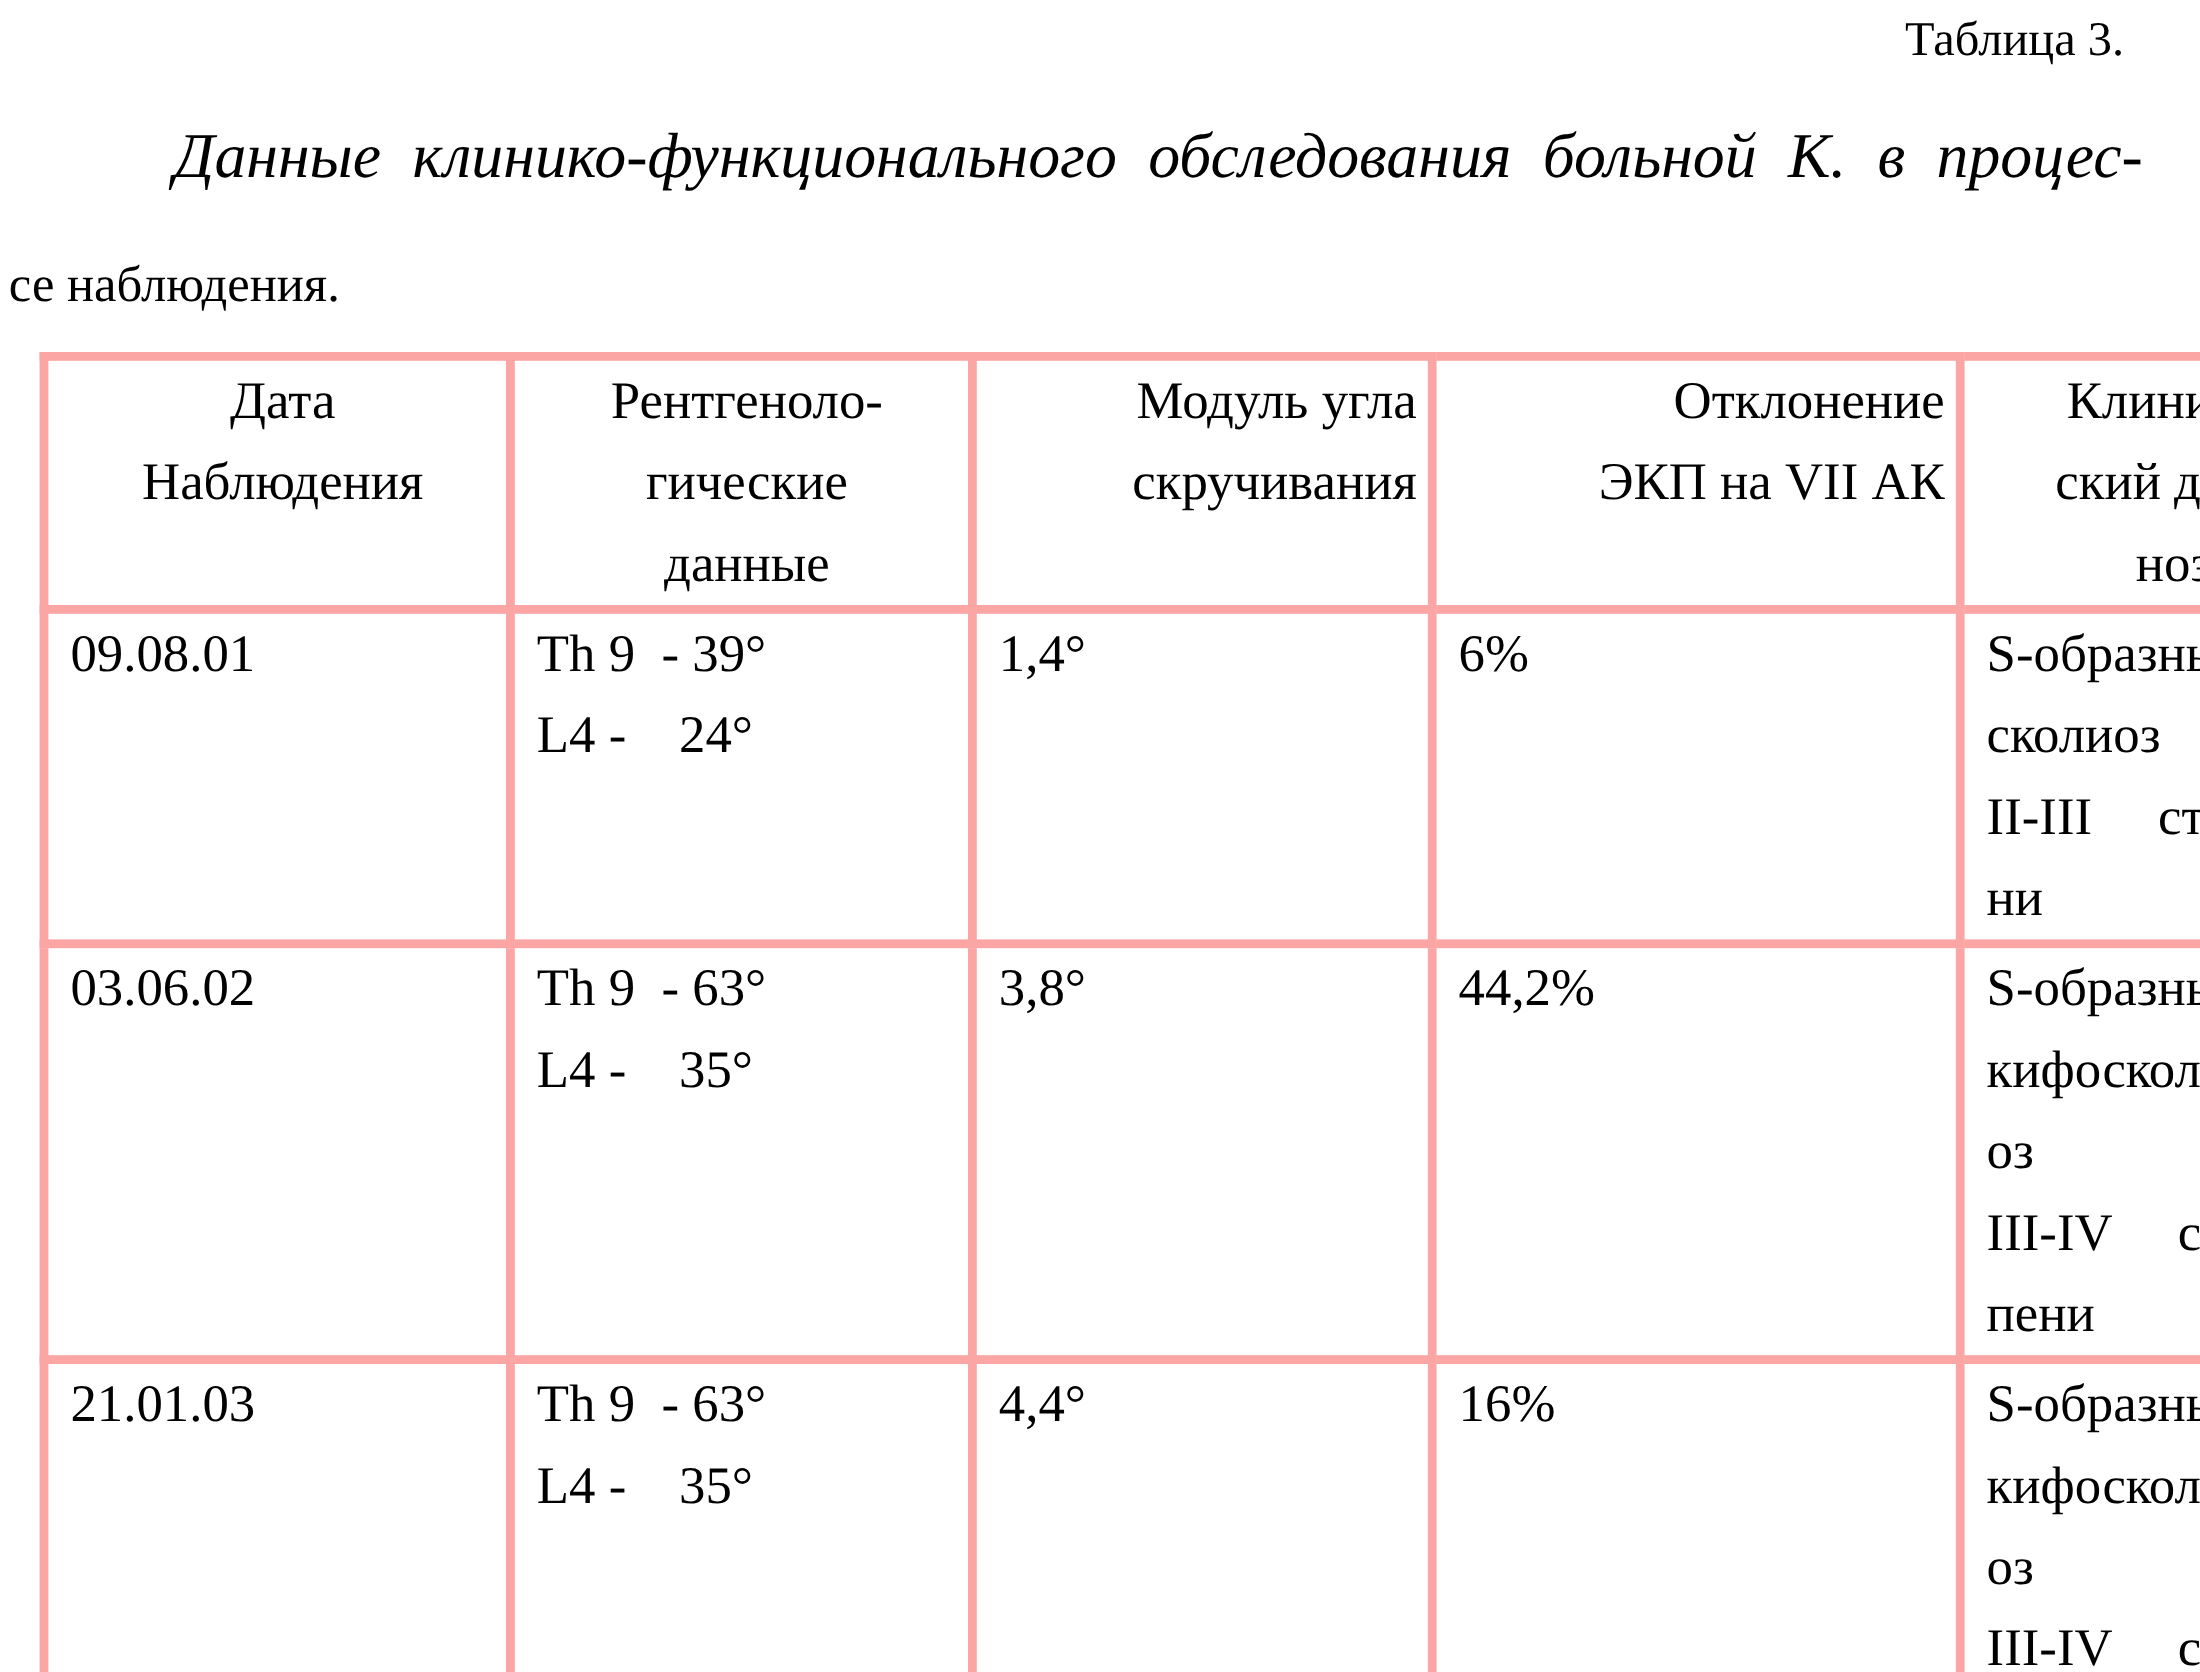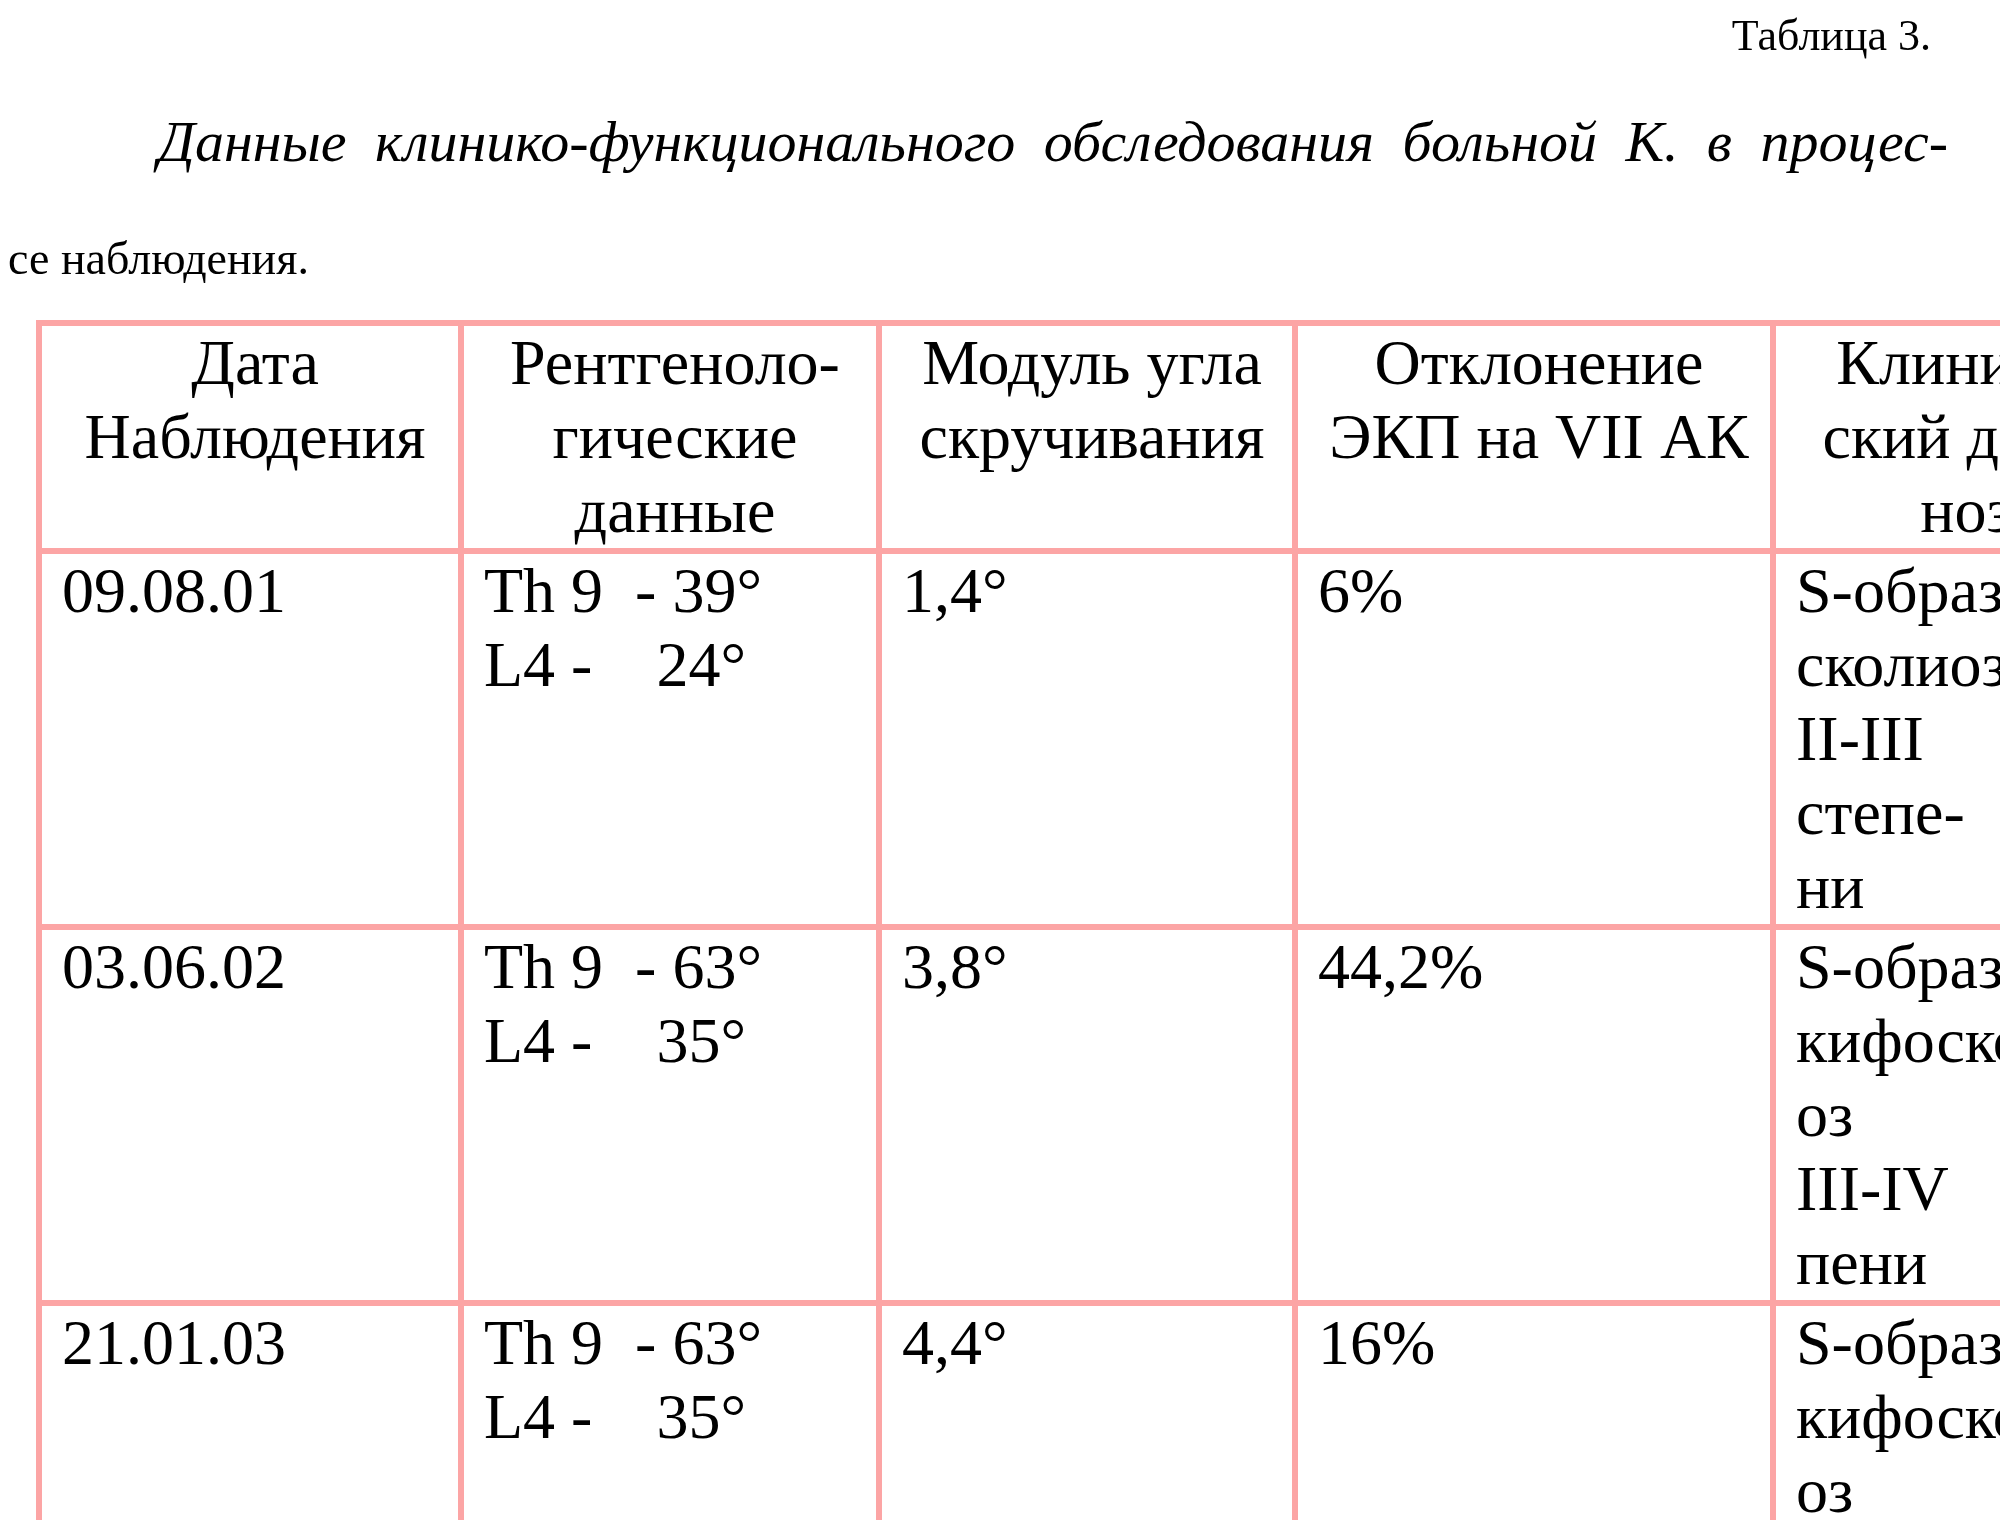--- a/index.html
+++ b/index.html
@@ -46,30 +46,30 @@
   table.data-table {
     position: absolute;
     left: 36px;
     top: 320px;
     width: 1930px;
     border-collapse: collapse;
     table-layout: fixed;
     border: 6px solid #000000;
   }
   table.data-table td {
-    border: 6px solid #fca5a5;
+    border: 8px solid #fca5a5;
     vertical-align: top;
-    font-size: 64px;
+    font-size: 48px;
     line-height: 74px;
     white-space: pre-wrap;
     padding: 0 10px 0 20px;
     overflow: hidden;
   }
   td.hdr { text-align: center; padding-left: 10px; }
-  td.hdr-left { text-align: center; padding-left: 20px; }
+  td.hdr-left { text-align: right; padding-left: 20px; }
   .col-date  { width: 386px; }
   .col-xray  { width: 382px; }
   .col-angle { width: 380px; }
   .col-dev   { width: 442px; }
   .col-diag  { width: 340px; }
   tr.hdr-row  { height: 207px; }
   tr.row-1    { height: 283px; }
   tr.row-2    { height: 345px; }
   tr.row-3    { height: 345px; }
 </style>

